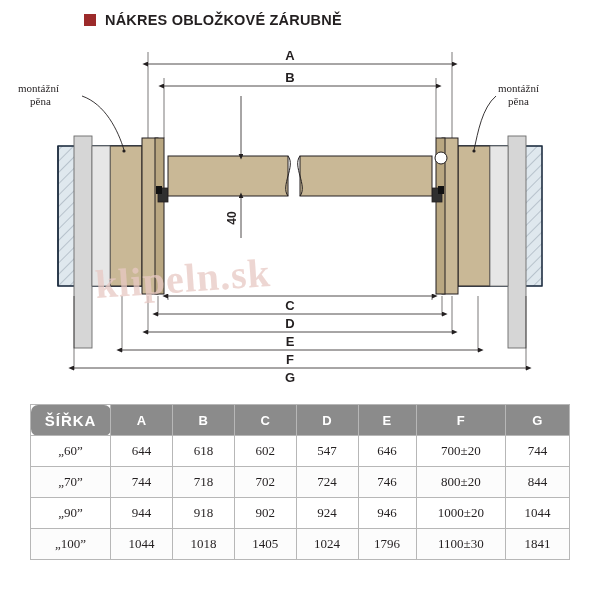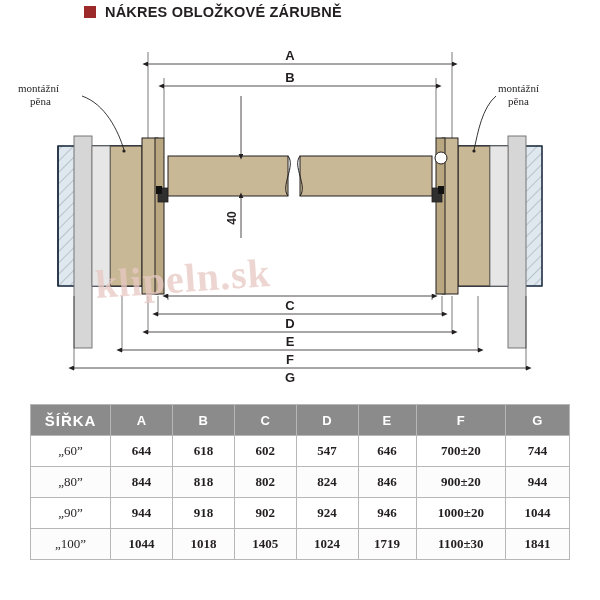--- a/index.html
+++ b/index.html
@@ -5,21 +5,21 @@
   html,body{margin:0;padding:0;}
   body{
     width:600px;height:600px;
     background:#ffffff;
     font-family:"Liberation Sans", sans-serif;
     color:#231f20;
     overflow:hidden;
     position:relative;
   }
   .title-row{
-    position:absolute;left:84px;top:4px;
+    position:absolute;left:84px;top:12px;
     display:flex;align-items:center;gap:9px;
   }
   .title-marker{
     width:12px;height:12px;background:#9c2a2a;display:inline-block;
   }
   .title-text{
     font-size:14.5px;font-weight:bold;letter-spacing:.2px;
     color:#231f20;white-space:nowrap;
   }
 
@@ -36,29 +36,28 @@
   }
 
   
   .table-wrap{position:absolute;left:30px;top:404px;width:540px;}
   table{border-collapse:collapse;width:540px;font-size:12.5px;}
   th,td{
     border:1px solid #b7b7b7;
     text-align:center;
     padding:0;height:30px;
     font-family:"Liberation Serif", serif;
-    font-weight:bold;
   }
   thead th{
     background:#8b8b8b;color:#ffffff;font-weight:bold;
     font-family:"Liberation Sans", sans-serif;font-size:13px;
     letter-spacing:.3px;
   }
   thead th.first{
-    background:#8b8b8b;font-size:15px;letter-spacing:1px;
+    background:#8b8b8b;font-size:15px;letter-spacing:1px;border-radius:7px;
   }
   tbody td{background:#ffffff;color:#231f20;font-size:13px;}
   tbody td.rowhead{font-weight:normal;}
   tbody tr:nth-child(even) td{background:#fcfcfc;}
   .c-a{width:62px;}
   .c-b{width:62px;}
   .c-c{width:62px;}
   .c-d{width:62px;}
   .c-e{width:58px;}
   .c-f{width:90px;}
@@ -231,44 +230,44 @@
         <td class="rowhead">„60”</td>
         <td>644</td>
         <td>618</td>
         <td>602</td>
         <td>547</td>
         <td>646</td>
         <td>700±20</td>
         <td>744</td>
       </tr>
       <tr>
-        <td class="rowhead">„80”</td>
+        <td class="rowhead">„70”</td>
+        <td>744</td>
+        <td>718</td>
+        <td>702</td>
+        <td>724</td>
+        <td>746</td>
+        <td>800±20</td>
         <td>844</td>
-        <td>818</td>
-        <td>802</td>
-        <td>824</td>
-        <td>846</td>
-        <td>900±20</td>
-        <td>944</td>
       </tr>
       <tr>
         <td class="rowhead">„90”</td>
         <td>944</td>
         <td>918</td>
         <td>902</td>
         <td>924</td>
         <td>946</td>
         <td>1000±20</td>
         <td>1044</td>
       </tr>
       <tr>
         <td class="rowhead">„100”</td>
         <td>1044</td>
         <td>1018</td>
         <td>1405</td>
         <td>1024</td>
-        <td>1719</td>
+        <td>1796</td>
         <td>1100±30</td>
         <td>1841</td>
       </tr>
     </tbody>
   </table>
 </div>
 
 </body></html>

